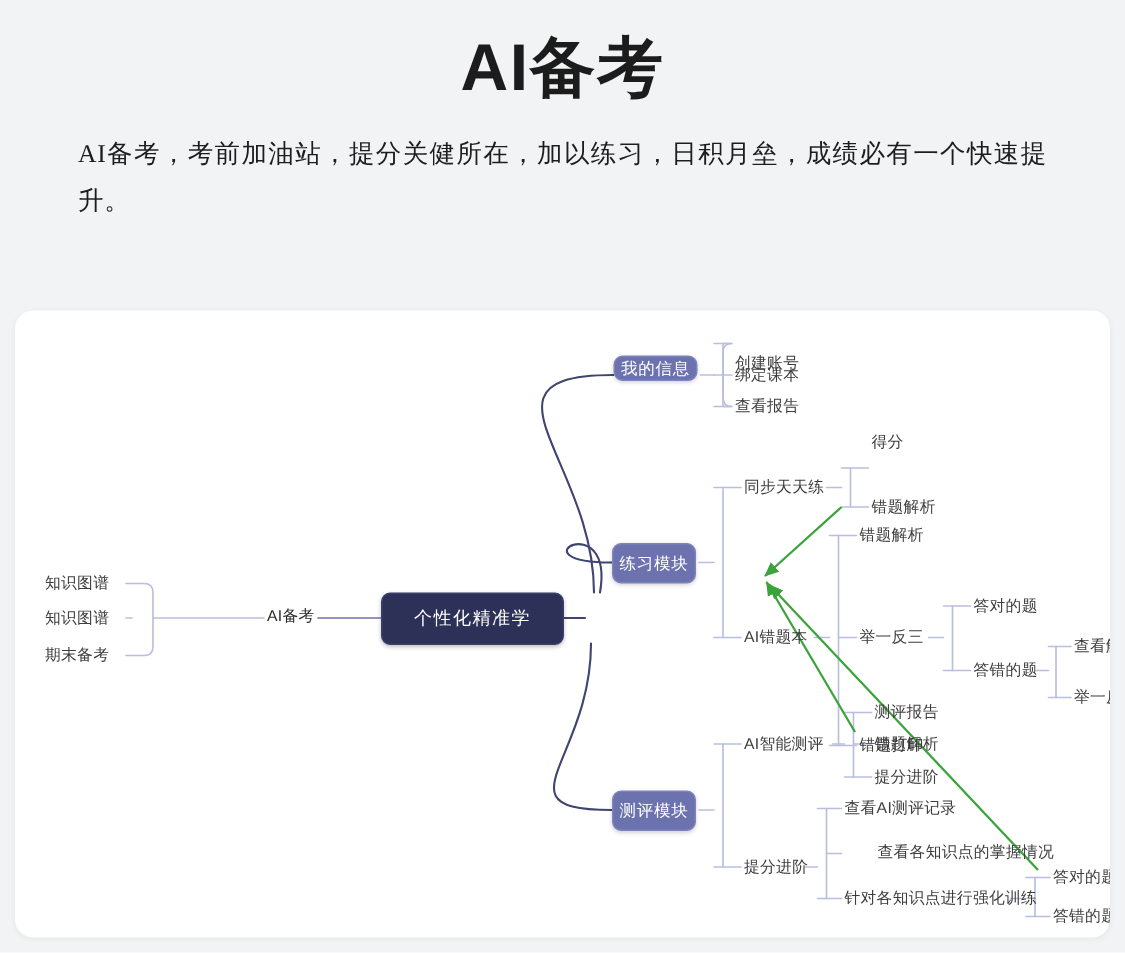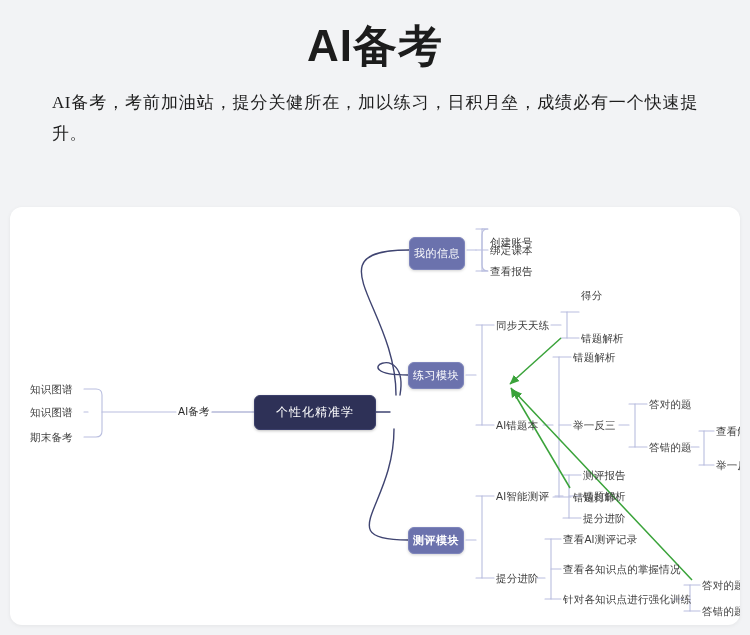--- a/index.html
+++ b/index.html
@@ -194,29 +194,29 @@
   <div class="leaf leaf-dark" style="left:168px;top:199px;">AI备考</div>
 
   <div class="node-box node-module" style="left:276px;top:192px;width:54px;height:27px;">
     <span>考试模块</span>
   </div>
 
   <div class="node-box node-root" style="left:380px;top:188px;width:122px;height:35px;left:244px;top:188px;">
     <span>个性化精准学</span>
   </div>
 
-  <div class="node-box node-module" style="left:399px;top:30px;width:56px;height:33px;">
+  <div class="node-box node-module" style="left:399px;top:30px;width:56px;height:17px;">
     <span>我的信息</span>
   </div>
 
   <div class="node-box node-module" style="left:398px;top:155px;width:56px;height:27px;">
     <span>练习模块</span>
   </div>
 
-  <div class="node-box node-module" style="left:398px;top:320px;width:56px;height:27px;font-weight:bold;">
+  <div class="node-box node-module" style="left:398px;top:320px;width:56px;height:27px;">
     <span>测评模块</span>
   </div>
 
   <div class="leaf" style="left:480px;top:17px;margin-top:13px;">创建账号</div>
   <div class="leaf" style="left:480px;top:38px;">绑定课本</div>
   <div class="leaf" style="left:480px;top:59px;">查看报告</div>
 
   <div class="leaf" style="left:486px;top:113px;">同步天天练</div>
   <div class="leaf" style="left:486px;top:213px;">AI错题本</div>
 
@@ -234,19 +234,19 @@
   <div class="leaf" style="left:706px;top:253px;">举一反三</div>
 
   <div class="leaf" style="left:486px;top:284px;">AI智能测评</div>
   <div class="leaf" style="left:486px;top:366px;">提分进阶</div>
 
   <div class="leaf" style="left:573px;top:263px;">测评报告</div>
   <div class="leaf" style="left:573px;top:284px;">错题解析</div>
   <div class="leaf" style="left:573px;top:306px;">提分进阶</div>
 
   <div class="leaf" style="left:553px;top:327px;">查看AI测评记录</div>
-  <div class="leaf" style="left:553px;top:357px;">查看各知识点的掌握情况</div>
+  <div class="leaf" style="left:575px;top:357px;font-family:Liberation Mono, monospace;">查看各知识点的掌握情况</div>
   <div class="leaf" style="left:553px;top:387px;">针对各知识点进行强化训练</div>
 
   <div class="leaf" style="left:692px;top:373px;">答对的题</div>
   <div class="leaf" style="left:692px;top:399px;">答错的题</div>
 
 </div>
 
 </body></html>

